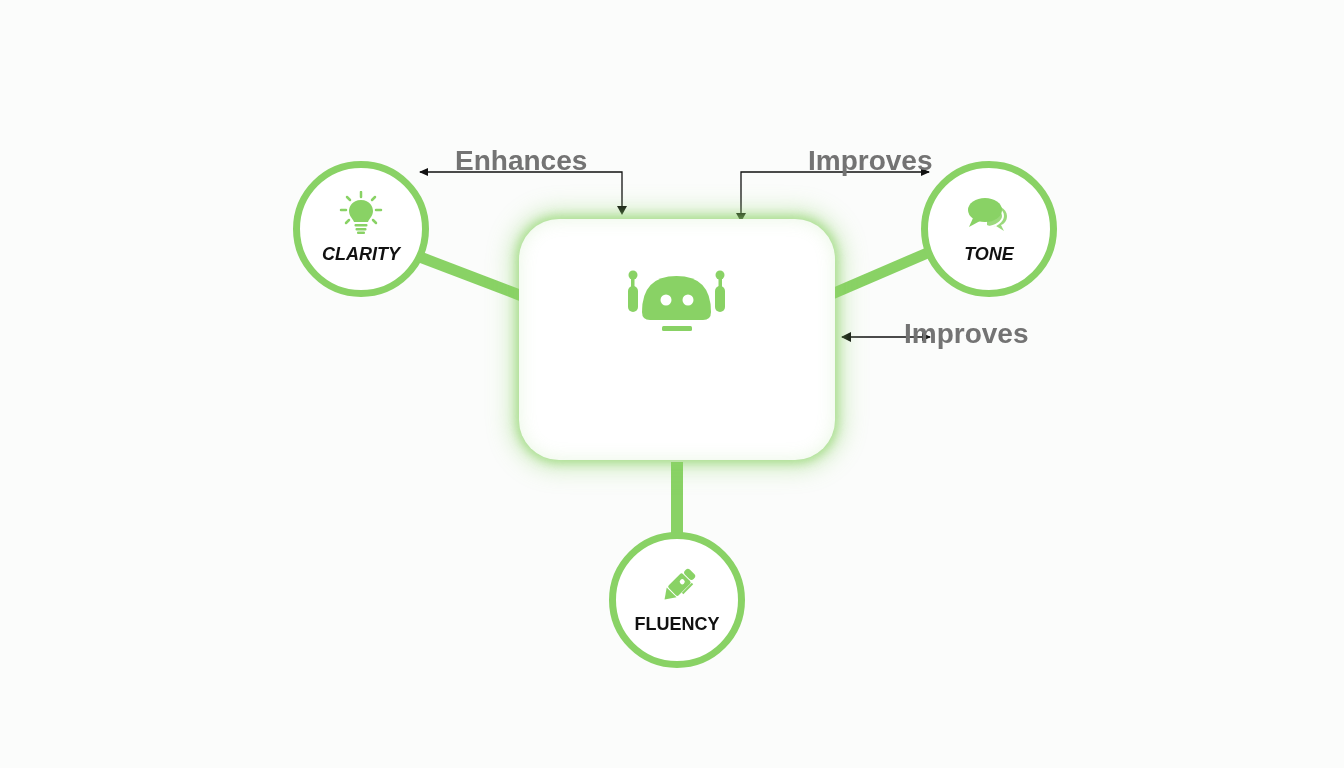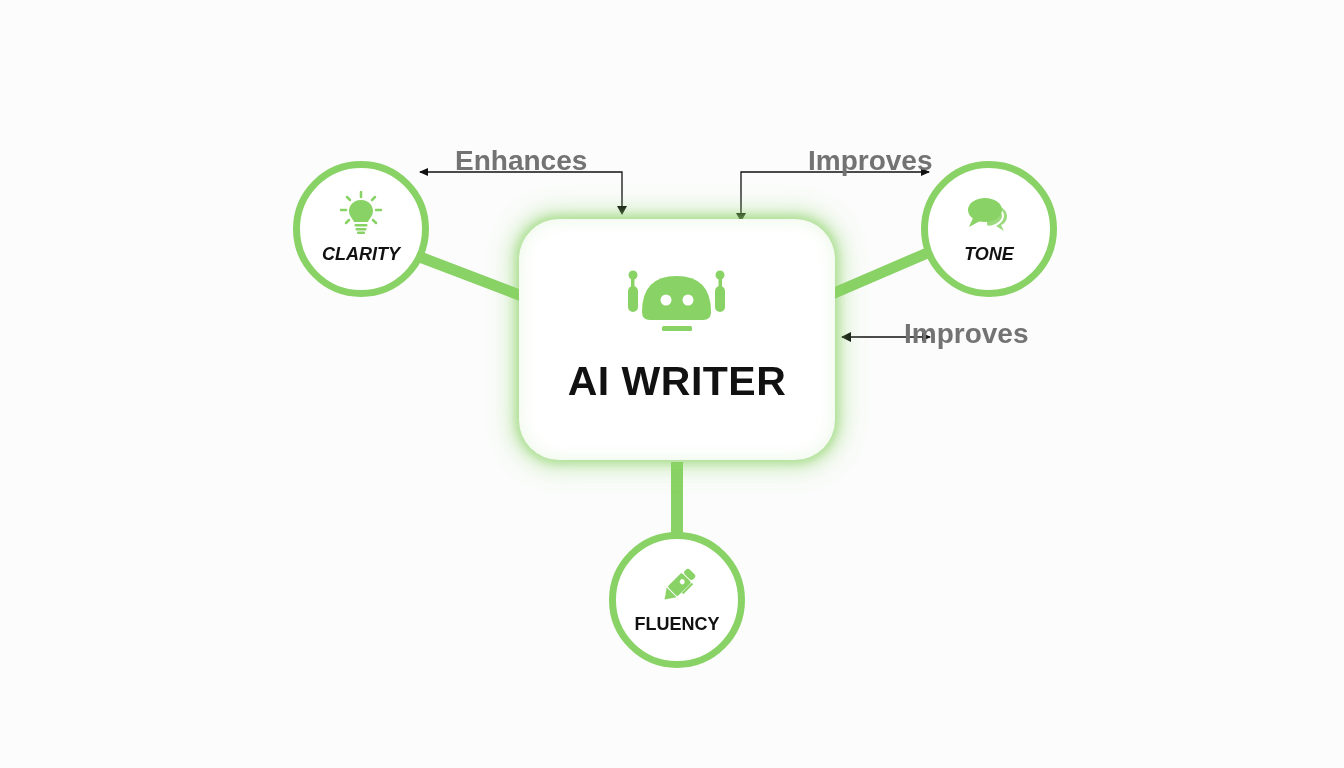--- a/index.html
+++ b/index.html
@@ -63,21 +63,20 @@
     <rect x="3" y="7" width="3.5" height="14" fill="#89d265"></rect>
     <rect x="0" y="18" width="10" height="26" rx="5" fill="#89d265"></rect>
     <circle cx="92" cy="7" r="4.5" fill="#89d265"></circle>
     <rect x="90.5" y="7" width="3.5" height="14" fill="#89d265"></rect>
     <rect x="87" y="18" width="10" height="26" rx="5" fill="#89d265"></rect>
     <path d="M14,44 Q14,8 48.5,8 Q83,8 83,44 Q83,52 75,52 L22,52 Q14,52 14,44 Z" fill="#89d265"></path>
     <circle cx="38" cy="32" r="5.5" fill="#ffffff"></circle>
     <circle cx="60" cy="32" r="5.5" fill="#ffffff"></circle>
     <rect x="34" y="58" width="30" height="5" rx="1.5" fill="#89d265"></rect>
   </svg>
-  <div class="center-title">AI WRITER</div>
 
   <div class="node" style="left:293px;top:161px;"></div>
   <svg class="icon" width="46" height="44" viewBox="0 0 46 44" style="left:338px;top:191px;">
     <g stroke="#89d265" stroke-width="2.5" stroke-linecap="round">
       <line x1="23" y1="1" x2="23" y2="6"></line>
       <line x1="9" y1="6" x2="12" y2="9"></line>
       <line x1="37" y1="6" x2="34" y2="9"></line>
       <line x1="3" y1="19" x2="8" y2="19"></line>
       <line x1="38" y1="19" x2="43" y2="19"></line>
       <line x1="8" y1="32" x2="11" y2="29"></line>

